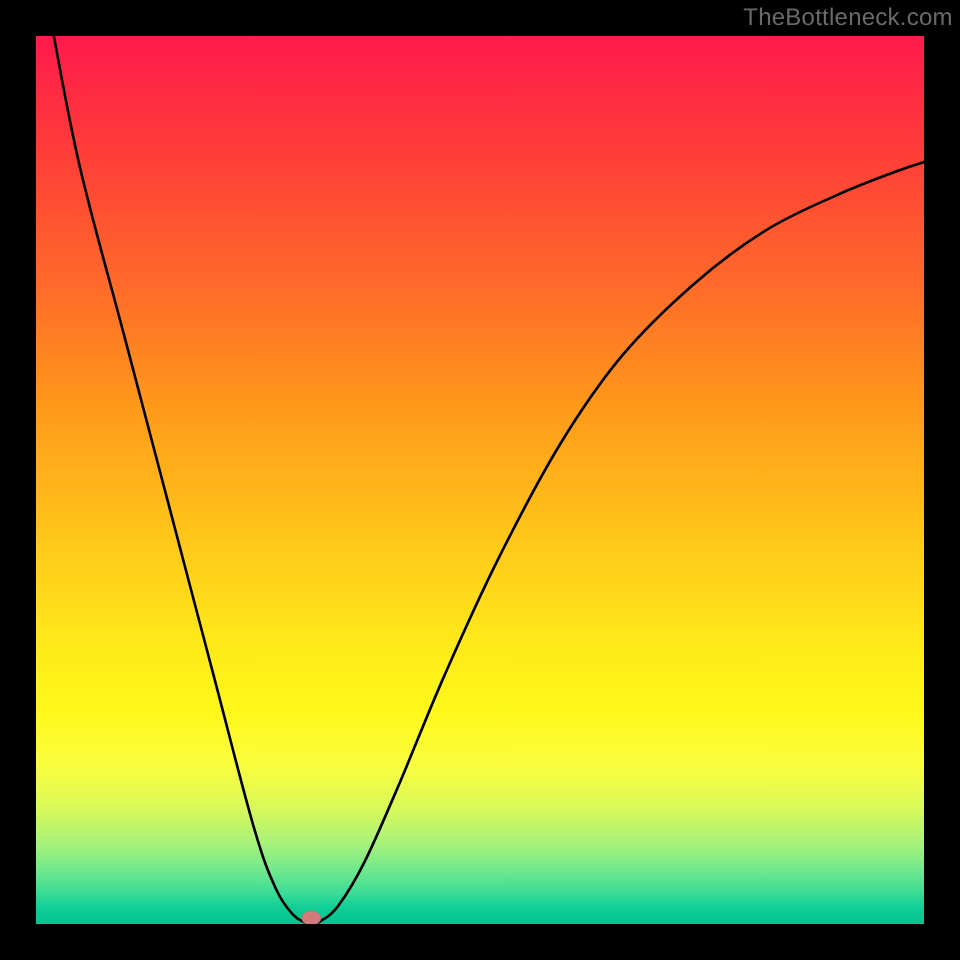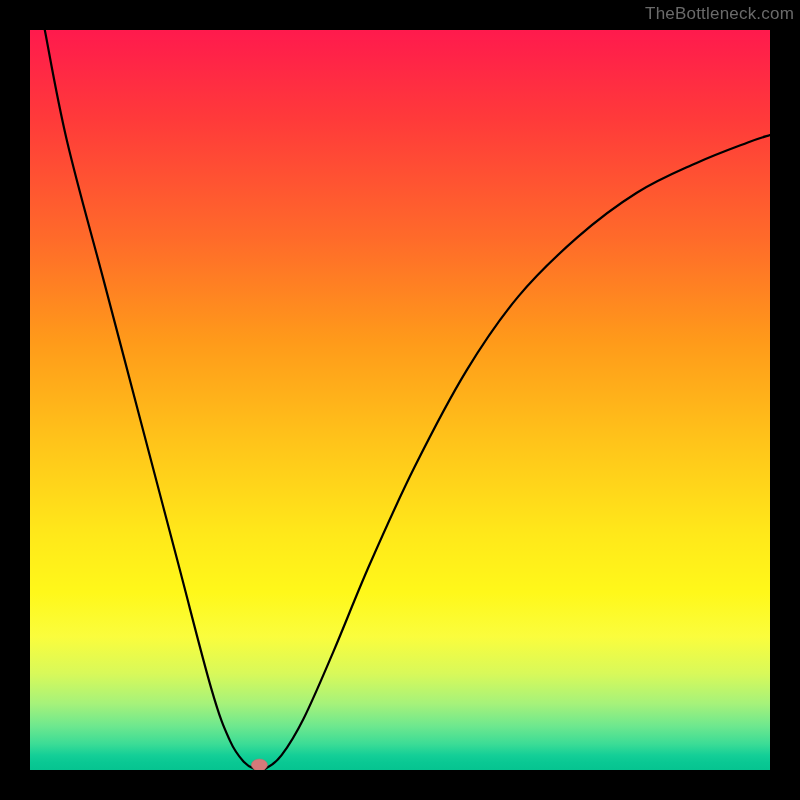--- a/index.html
+++ b/index.html
@@ -58,21 +58,21 @@
   .dot {
     fill: #d57a7a;
     stroke: #c56a6a;
     stroke-width: 0.5;
   }
   .watermark {
     position: absolute;
     top: 4px;
     right: 6px;
     font-family: Arial, Helvetica, sans-serif;
-    font-size: 17px;
+    font-size: 20px;
     font-weight: 400;
     color: #6a6a6a;
     letter-spacing: 0.2px;
     user-select: none;
   }
 </style>
 </head>
 <body>
 
 <div class="chart-wrap">

